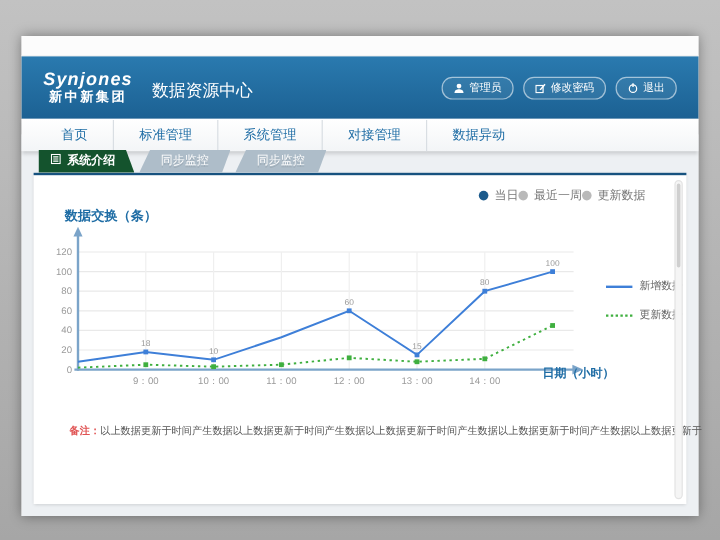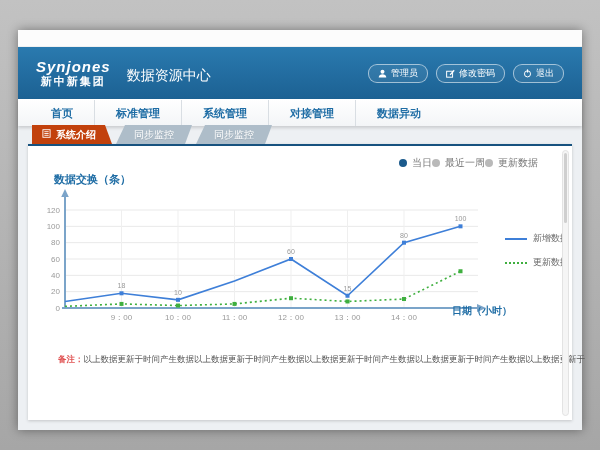--- a/index.html
+++ b/index.html
@@ -29,29 +29,29 @@
     padding:2px 9px; font-size:9px; color:#fff; cursor:pointer;
     background:rgba(255,255,255,.07); white-space:nowrap;
   }
   .pill svg { display:block; }
   .nav {
     height:27px; background:linear-gradient(#ffffff,#f3f5f7);
     display:flex; align-items:center; padding-left:12px;
     box-shadow:0 2px 3px rgba(0,0,0,.15); position:relative; z-index:2;
   }
   .nav-item {
-    padding:0 21px; font-size:11px; font-weight:bold; color:#1f6da5;
+    padding:0 21px; font-size:11px; font-weight:normal; color:#1f6da5;
     border-right:1px solid #d9dee3; cursor:pointer; line-height:26px;
   }
   .nav-item:last-child { border-right:none; }
   .content { position:absolute; top:82px; left:0; right:0; bottom:0; background:#edf0f3; }
   .tabs { position:absolute; top:13px; left:14px; display:flex; height:19px; z-index:3; }
   .tab { height:19px; line-height:19px; font-size:10px; color:#fff; cursor:pointer; white-space:nowrap; }
   .tab.active {
-    background:#c2410c; font-weight:bold; display:flex; align-items:center; gap:5px;
+    background:#14532d; font-weight:bold; display:flex; align-items:center; gap:5px;
     padding:0 16px 0 10px; clip-path:polygon(0 0, calc(100% - 7px) 0, 100% 100%, 0 100%);
   }
   .tab.inactive {
     background:#aebdc9; margin-left:4px; padding:0 18px;
     clip-path:polygon(9px 0, 100% 0, calc(100% - 7px) 100%, 0 100%);
     text-shadow:0 1px 0 rgba(0,0,0,.1);
   }
   .panel {
     position:absolute; top:32px; left:10px; width:544px; height:276px;
     background:#fff; border-top:2px solid #17527f;

